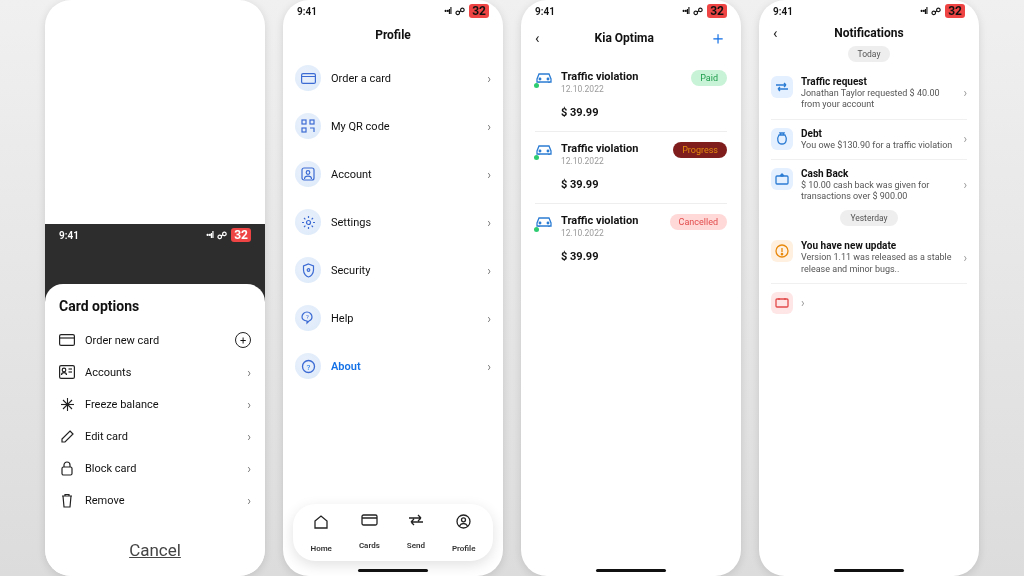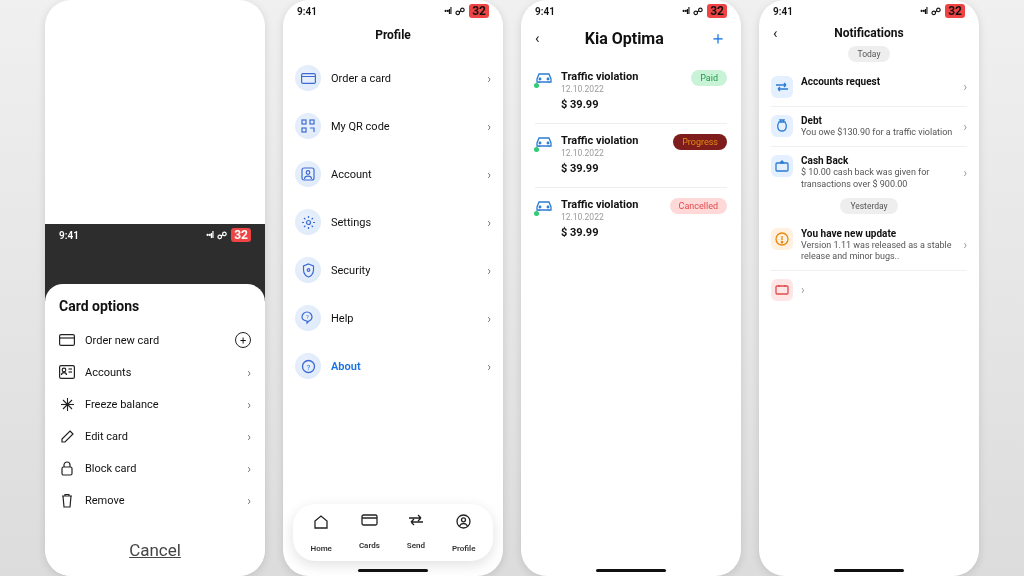--- a/index.html
+++ b/index.html
@@ -76,33 +76,33 @@
     background:#fff;border-radius:22px;
     box-shadow:0 4px 14px rgba(0,0,0,.12);
     display:flex;justify-content:space-around;
     padding:10px 4px 8px;
   }
   .tab { display:flex;flex-direction:column;align-items:center;gap:15px;font-size:8px;color:#333;font-weight:600; }
   .homebar{width:70px;height:3px;background:#111;border-radius:2px;margin:2px auto 4px;}
 
   
   .nav3 { display:flex;align-items:center;justify-content:space-between;padding:4px 14px 10px; }
-  .nav3 .title{font-size:16px;font-weight:700;}
+  .nav3 .title{font-size:12px;font-weight:700;}
   .plus{color:#1571e6;font-size:18px;font-weight:300;}
   .back{font-size:15px;color:#222;}
   .vlist{padding:0 14px;}
   .vrow{padding:10px 0 12px;border-bottom:1px solid #eee;position:relative;}
   .vrow:last-child{border-bottom:none;}
   .vtop{display:flex;align-items:flex-start;gap:8px;}
   .caricon{width:18px;color:#2b7cd3;flex-shrink:0;position:relative;}
   .dot{position:absolute;width:5px;height:5px;border-radius:50%;background:#2ecc71;left:-1px;top:13px;}
   .vinfo{flex:1;}
   .vname{font-size:11px;font-weight:700;}
   .vdate{font-size:8.5px;color:#9a9a9a;margin-top:1px;}
-  .vprice{font-size:11px;font-weight:700;margin-top:4px;}
+  .vprice{font-size:11px;font-weight:700;margin-top:12px;}
   .badge{font-size:9px;padding:3px 9px;border-radius:9px;flex-shrink:0;}
   .b-paid{background:#c8f3d7;color:#1f9d4d;}
   .b-prog{background:#7f1d1d;color:#e48b0f;}
   .b-canc{background:#ffd8d8;color:#e24b4b;}
 
   
   .nav4{display:flex;align-items:center;justify-content:center;position:relative;padding:4px 14px 6px;}
   .nav4 .title{font-size:12px;font-weight:700;}
   .nav4 .back{position:absolute;left:14px;}
   .daychip{display:block;margin:0 auto 6px;background:#eee;border-radius:10px;font-size:8.5px;padding:3px 10px;width:max-content;color:#555;}
@@ -409,21 +409,22 @@
   </div>
   <span class="daychip">Today</span>
   <div class="nlist">
     <div class="nrow">
       <span class="nic ic-blue">
           <svg width="14" height="10" viewBox="0 0 14 10" fill="none" stroke="currentColor" stroke-width="1.3">
             <path d="M1 3h10m0 0l-2-2m2 2l-2 2M13 7H3m0 0l2 2m-2-2l2-2"></path>
           </svg>
         </span>
       <div class="ntxt">
-        <div class="ntitle">Accounts request</div>
+        <div class="ntitle">Traffic request</div>
+        <div class="nbody">Jonathan Taylor requested $ 40.00 from your account</div>
       </div>
       <span class="nchev">›</span>
     </div>
     <div class="nrow">
       <span class="nic ic-blue">
           <svg width="12" height="14" viewBox="0 0 12 14" fill="none" stroke="currentColor" stroke-width="1.3">
             <path d="M4 1h4l-1 2h-2zM3 3h6c2 3 2 9-3 9s-5-6-3-9z"></path>
           </svg>
         </span>
       <div class="ntxt">

